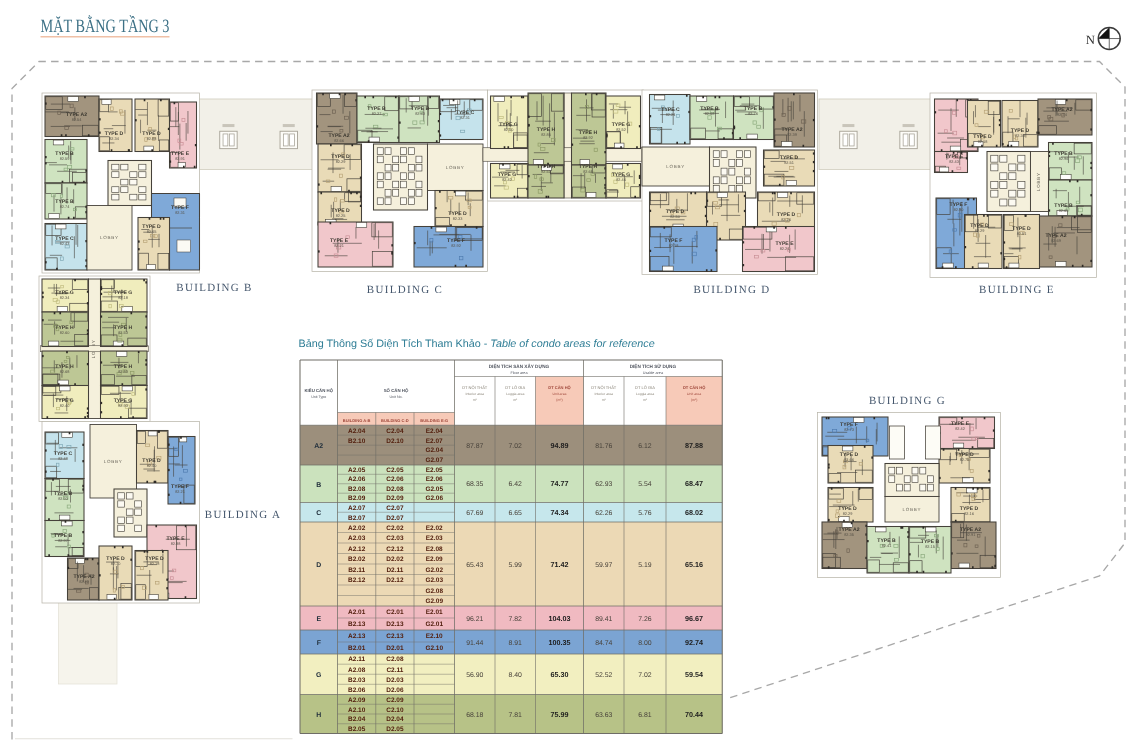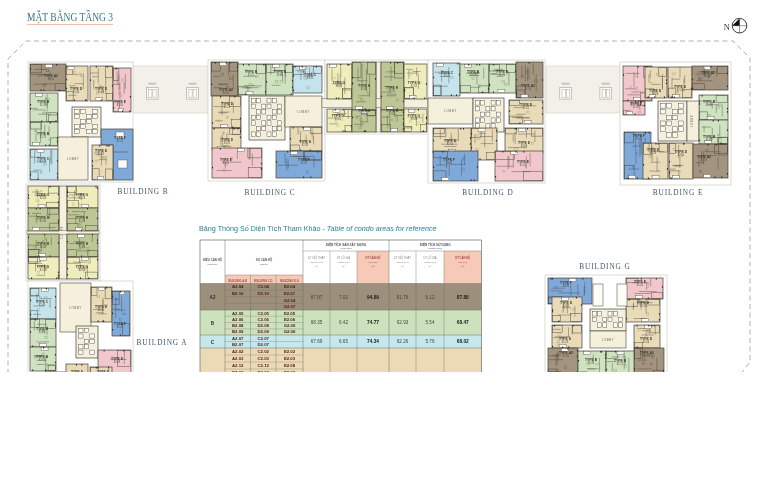--- a/index.html
+++ b/index.html
@@ -1,14 +1,14 @@
 <!DOCTYPE html>
 <html><head><meta charset="utf-8"><style>
 html,body{margin:0;padding:0;background:#ffffff;}
-#plan{position:relative;width:758px;height:372px;overflow:hidden;background:#ffffff;font-family:"Liberation Sans", sans-serif;}
+#plan{position:relative;width:758px;height:500px;overflow:hidden;background:#ffffff;font-family:"Liberation Sans", sans-serif;}
 </style></head><body>
 <div id="plan"><svg width="758" height="500" viewBox="0 0 758 500">
 
 <g>
         <rect x="0" y="0" width="758" height="500" fill="#ffffff"></rect>
       </g>
 
 <g>
         <text x="27" y="21" font-size="12.5" fill="#3d7186" font-family="Liberation Serif, serif" textLength="86" lengthAdjust="spacingAndGlyphs">MẶT BẰNG TẦNG 3</text>
         <line x1="27" y1="24.5" x2="113" y2="24.5" stroke="#f0c0a6" stroke-width="1.1"></line>

